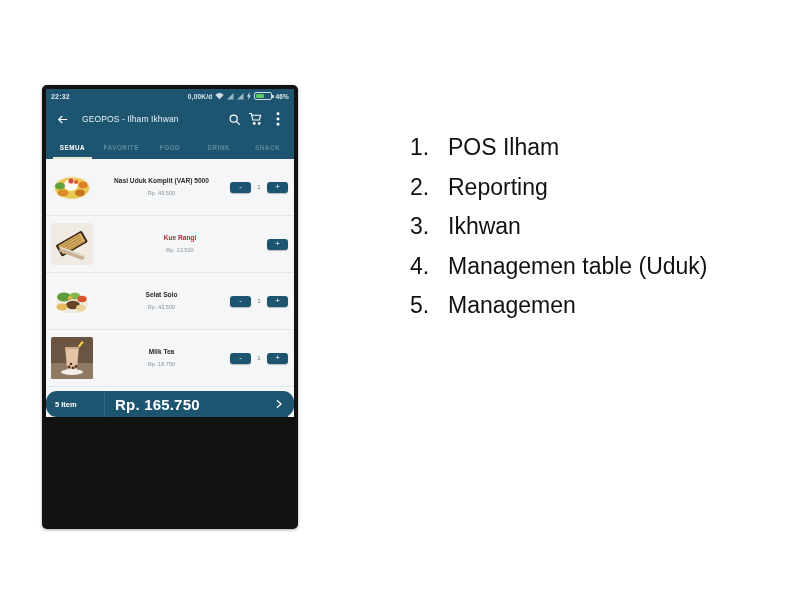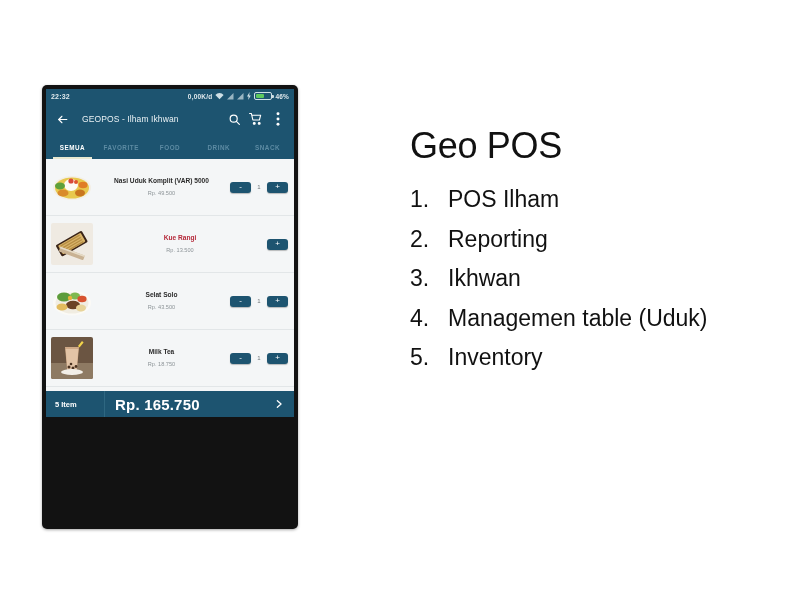--- a/index.html
+++ b/index.html
@@ -86,21 +86,21 @@
     width:21px;height:11px;border-radius:3px;background:#1d5470;
     display:flex;align-items:center;justify-content:center;
     color:#fff;font-size:8px;line-height:1;cursor:pointer;
     box-shadow:0 1px 1px rgba(0,0,0,.25);
   }
   .qnum{font-size:6px;color:#6e7478;min-width:6px;text-align:center;}
 
   
   .bottombar{
     position:absolute;left:0;right:0;bottom:0;height:26px;background:#1d5470;
-    display:flex;align-items:center;color:#fff;
+    display:flex;align-items:center;color:#fff;border-radius:11px;
   }
   .bb-items{font-size:7.5px;font-weight:bold;padding-left:9px;width:58px;box-sizing:border-box;}
   .bb-div{width:1px;height:26px;background:#2e6781;}
   .bb-total{font-size:15px;font-weight:bold;padding-left:10px;flex:1;letter-spacing:.2px;}
   .bb-chev{padding-right:10px;display:flex;align-items:center;cursor:pointer;}
 
   
   .right{
     position:absolute;left:410px;top:128px;width:380px;
   }
@@ -371,38 +371,37 @@
               <polyline points="8 4 17 12 8 20"></polyline>
             </svg>
           </div>
         </div>
 
       </div>
     </div>
   </div>
 
   <div class="right">
-    <h1 class="headline">Geo POS</h1>
     <ul class="olist">
       <li>
         <span class="num">1.</span>
         <span class="txt">POS Ilham</span>
       </li>
       <li>
         <span class="num">2.</span>
         <span class="txt">Reporting</span>
       </li>
       <li>
         <span class="num">3.</span>
         <span class="txt">Ikhwan</span>
       </li>
       <li>
         <span class="num">4.</span>
         <span class="txt">Managemen table (Uduk)</span>
       </li>
       <li>
         <span class="num">5.</span>
-        <span class="txt">Inventory</span>
+        <span class="txt">Managemen</span>
       </li>
     </ul>
   </div>
 
 </div>
 
 </body></html>

